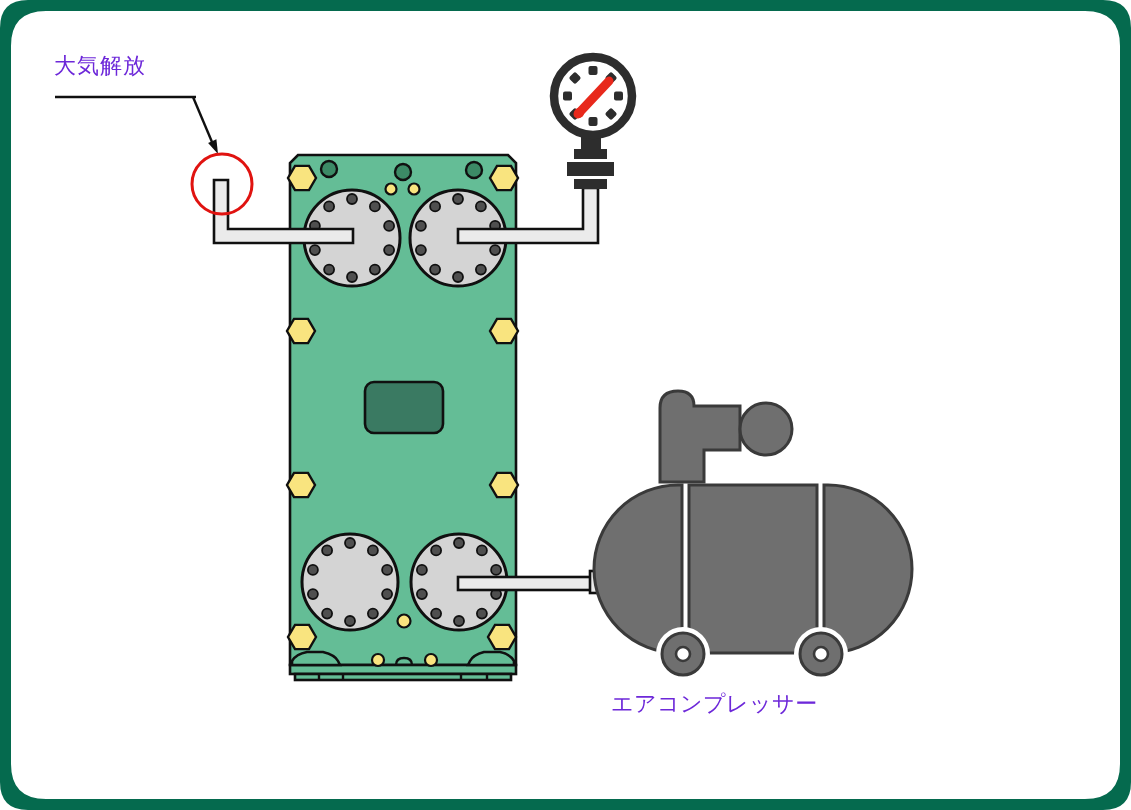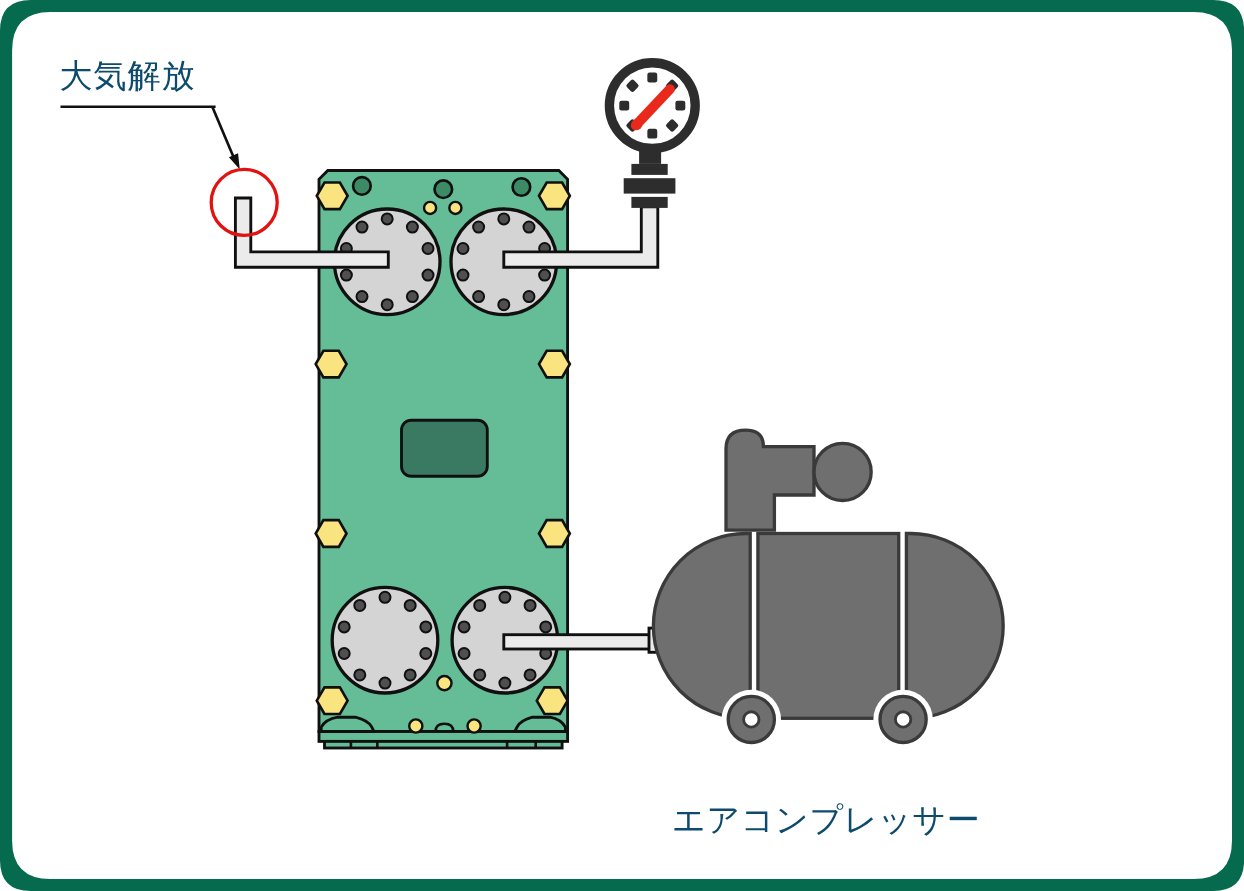--- a/index.html
+++ b/index.html
@@ -5,28 +5,28 @@
   html,body{margin:0;padding:0;background:#ffffff;}
   .stage{
     position:relative;
     width:1131px;height:810px;
     font-family:"DejaVu Sans","Liberation Sans",sans-serif;
     overflow:hidden;
   }
   .stage svg{position:absolute;left:0;top:0;}
   .label{
     position:absolute;
-    color:#0c4a6e;
-    font-size:30px;
+    color:#6d28d9;
+    font-size:22px;
     line-height:1.05;
     white-space:nowrap;
     font-family:"DejaVu Sans","Liberation Sans",sans-serif;
   }
   .label-atm{left:54px;top:54px;letter-spacing:1px;}
-  .label-comp{left:611px;top:730px;letter-spacing:0.5px;}
+  .label-comp{left:611px;top:692px;letter-spacing:0.5px;}
 
   
   .frame{fill:var(--frame-green);}
   .body-green{fill:var(--body-green);stroke:var(--outline-black);stroke-width:2.6;}
   .plate{fill:var(--plate-green);stroke:var(--outline-black);stroke-width:2.6;}
   .hexbolt{fill:var(--bolt-yellow);stroke:var(--outline-black);stroke-width:2.4;}
   .greendot{fill:var(--accent-green);stroke:var(--outline-black);stroke-width:2.4;}
   .yellowdot{fill:var(--bolt-yellow);stroke:var(--outline-black);stroke-width:2.2;}
   .flange{fill:var(--flange-gray);stroke:var(--outline-black);stroke-width:3;}
   .bolt{fill:var(--bolt-gray);stroke:var(--outline-black);stroke-width:1.8;}

